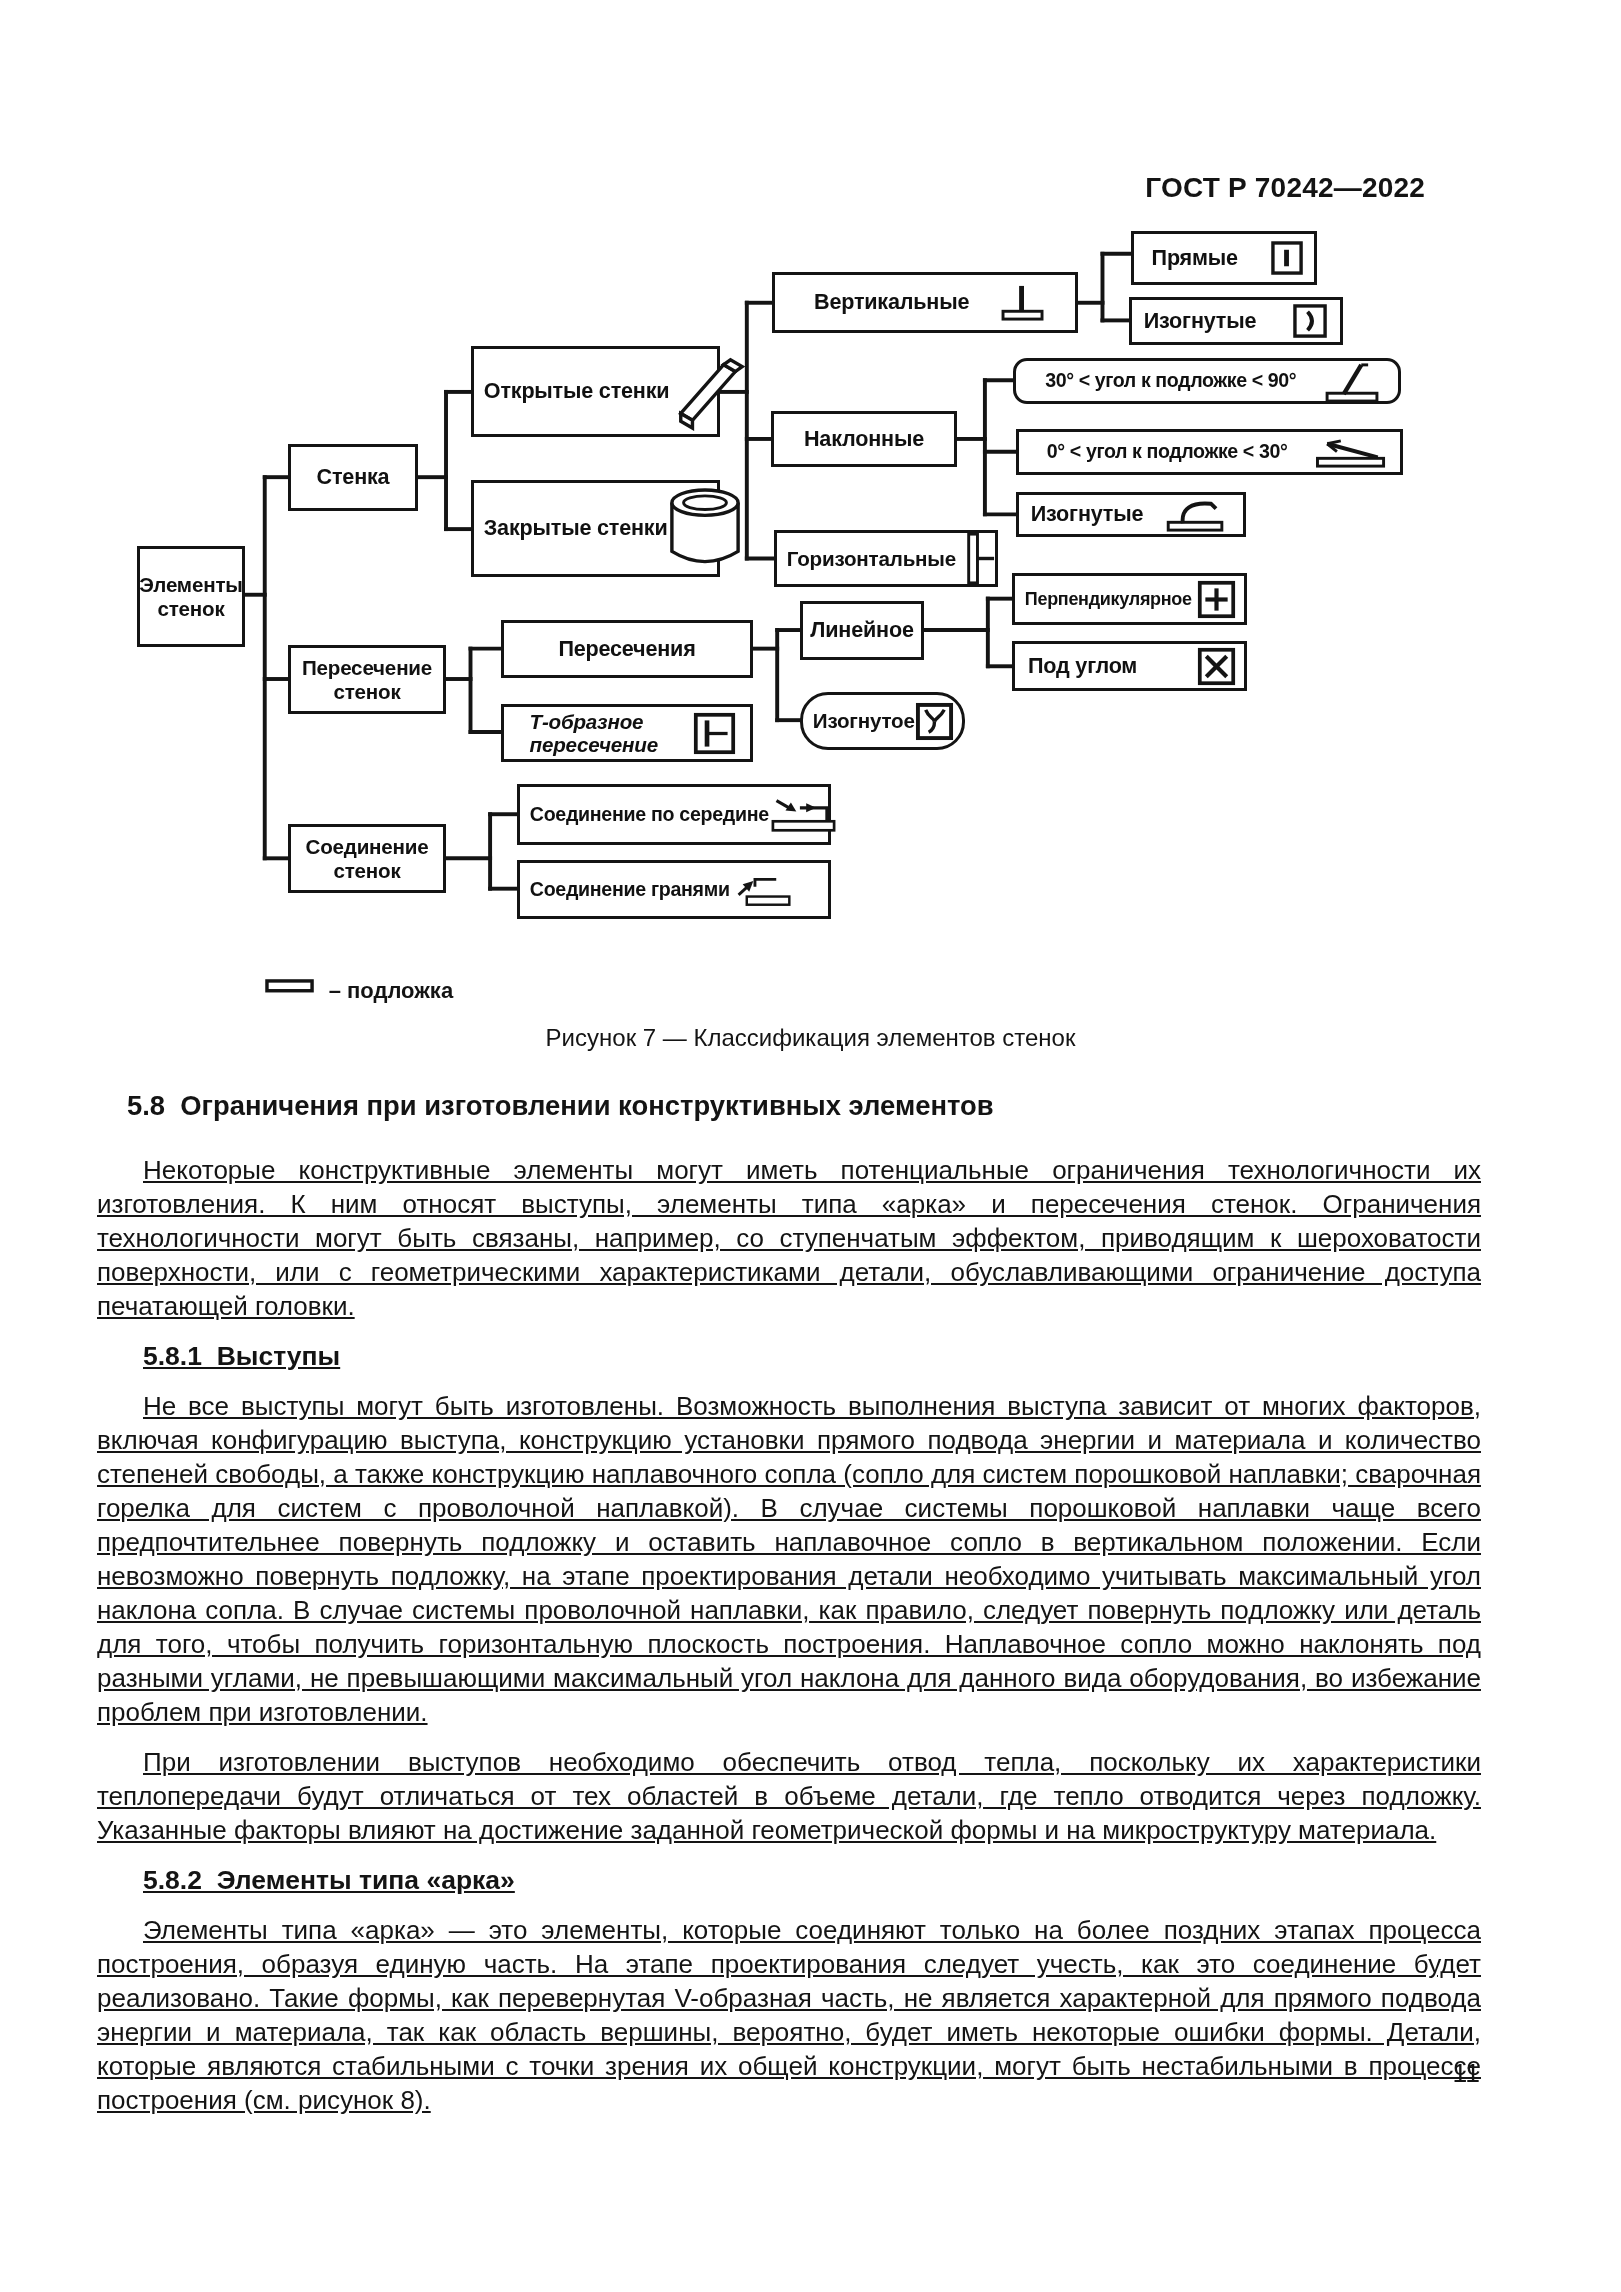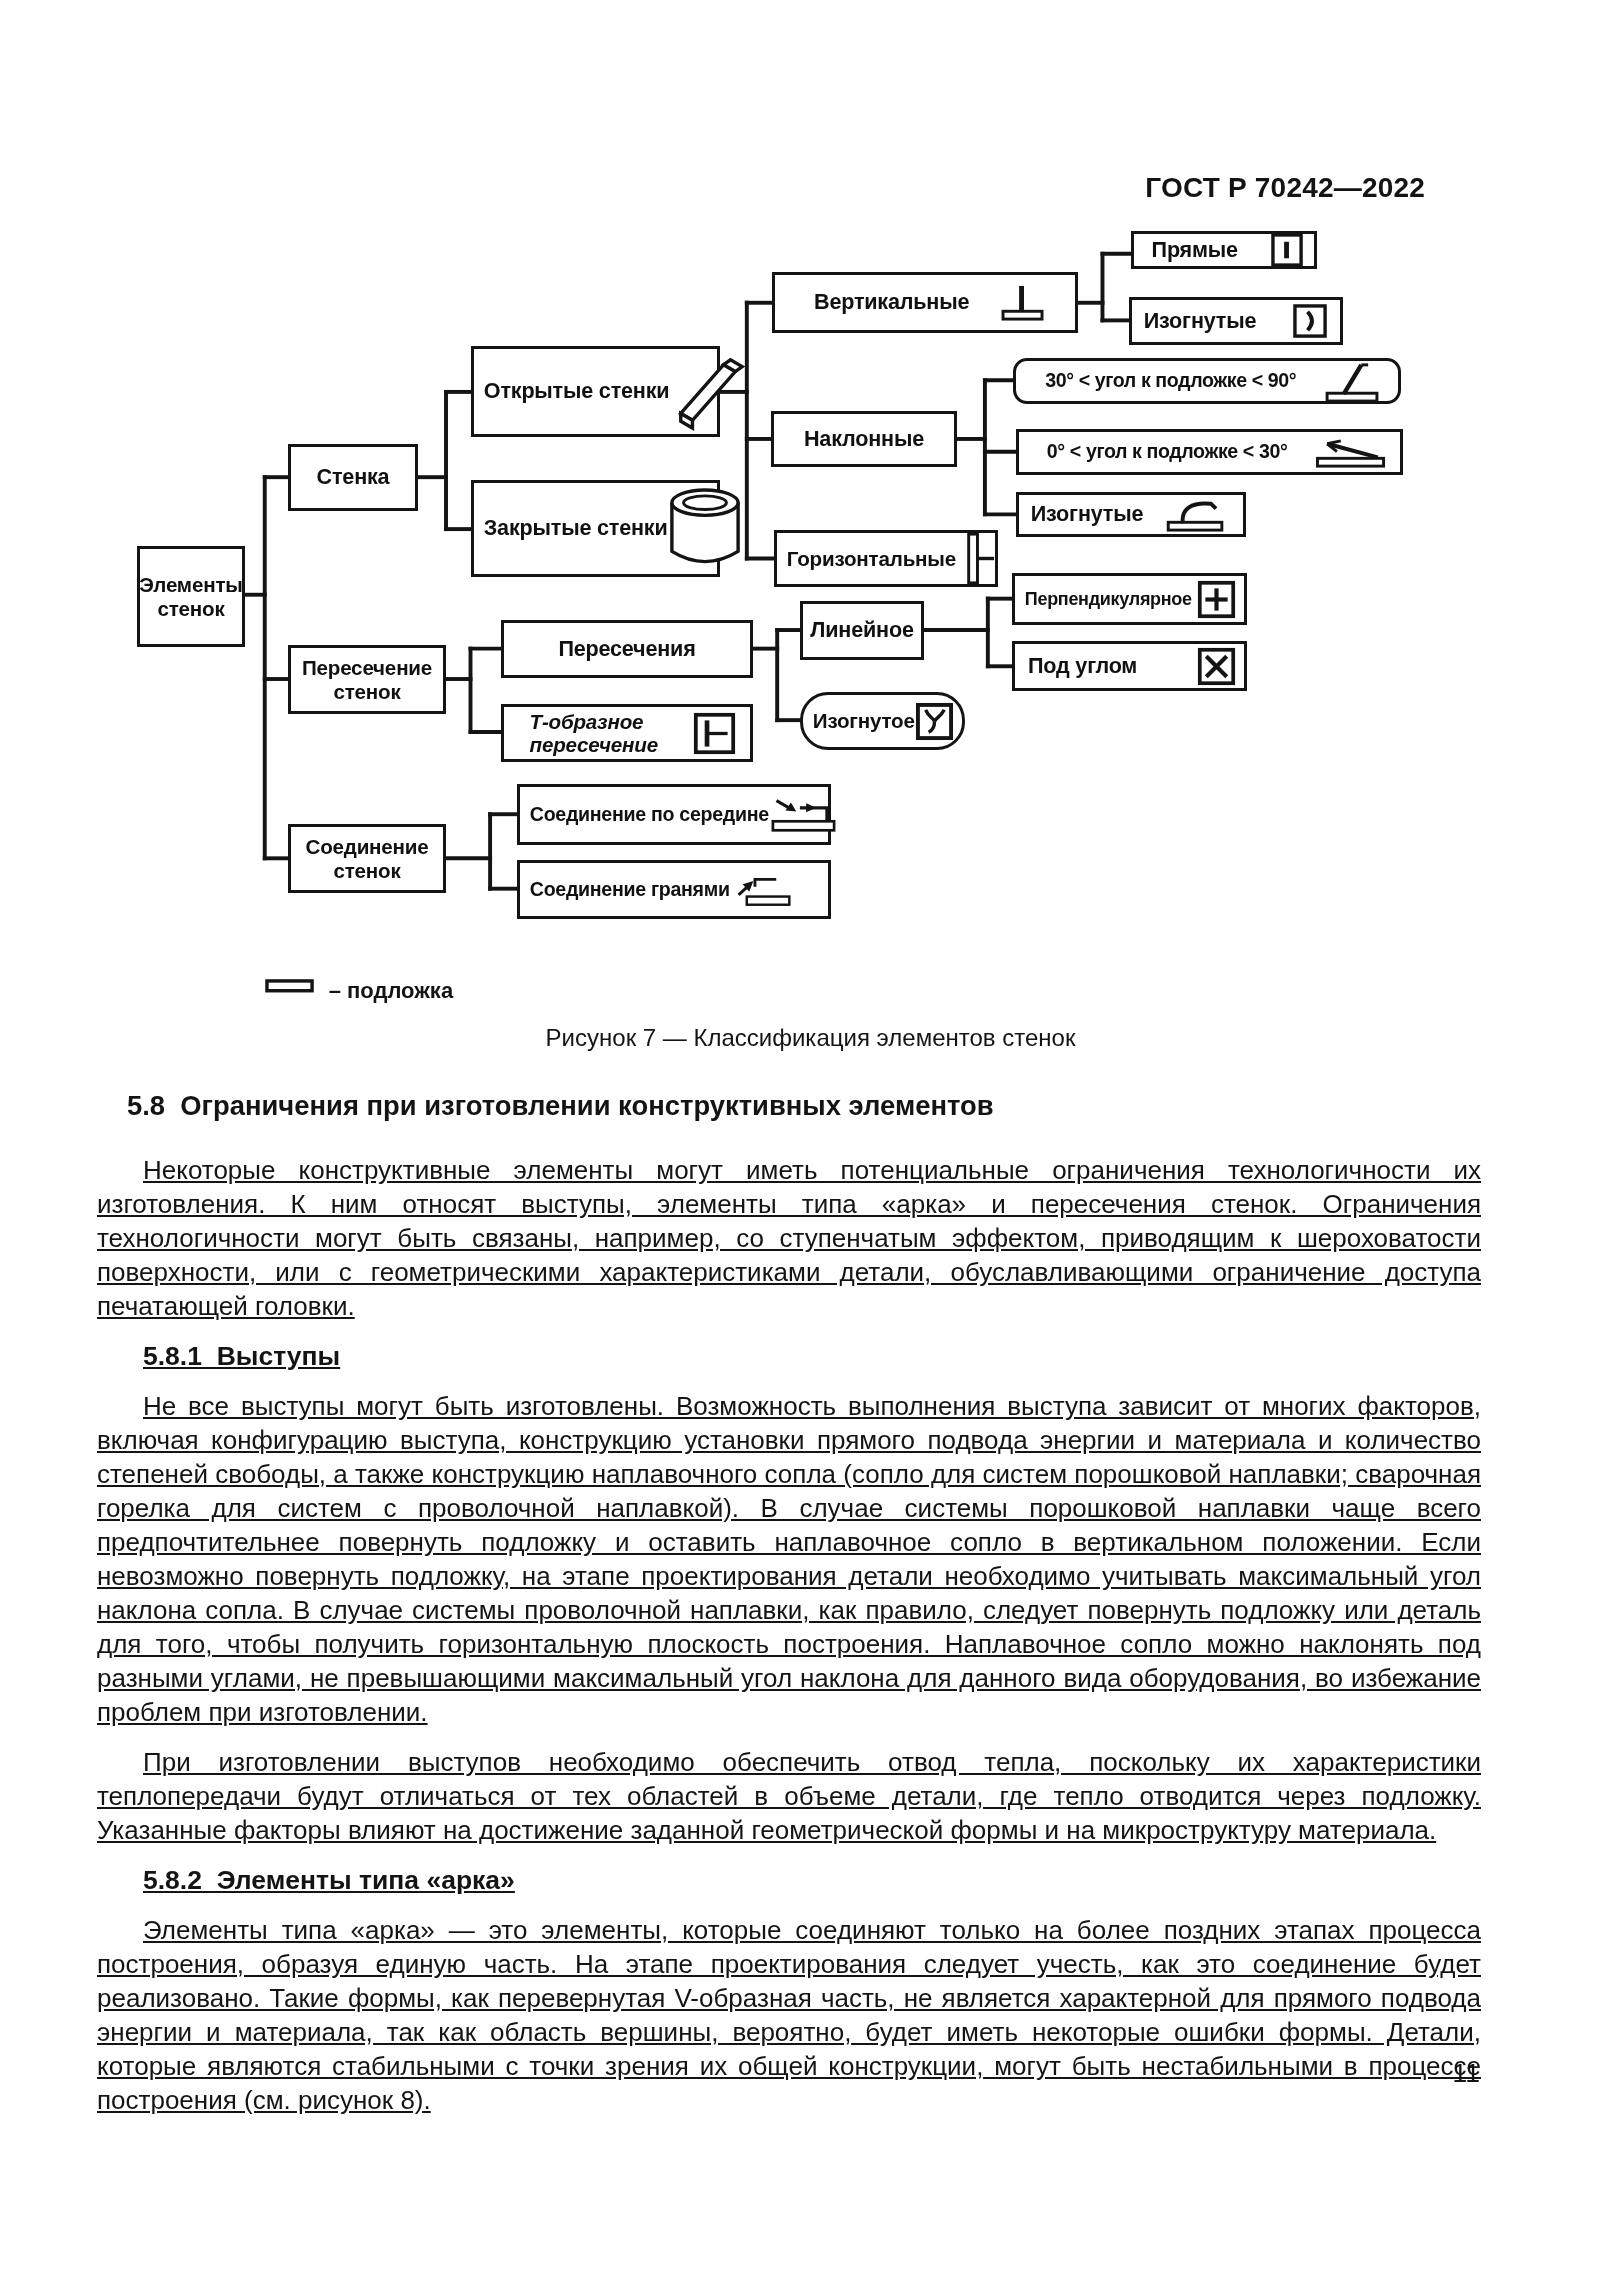--- a/index.html
+++ b/index.html
@@ -132,21 +132,21 @@
     </div>
 
     <div class="node" style="left:774px;top:530px;width:224px;height:57px;padding-left:9.8px;font-size:20.6px;">
       <span class="lbl">Горизонтальные</span>
       <svg class="ni" width="41" height="55" viewBox="0 0 42 56" style="margin-right:8.8px;">
         <rect class="icon-stroke" x="13" y="3" width="9" height="50" fill="#fff" stroke-width="3"></rect>
         <line class="icon-stroke" x1="22" y1="28" x2="39" y2="28" stroke-width="3.5"></line>
       </svg>
     </div>
 
-    <div class="node" style="left:1131px;top:231px;width:186px;height:38px;padding-left:17.6px;">
+    <div class="node" style="left:1131px;top:231px;width:186px;height:54px;padding-left:17.6px;">
       <span class="lbl">Прямые</span>
       <svg class="ni" width="33" height="35" viewBox="0 0 34 36" style="margin-right:9.8px;">
         <rect class="icon-stroke" x="2" y="2" width="29" height="31" fill="#fff" stroke-width="3.5"></rect>
         <line class="icon-stroke" x1="16" y1="9" x2="16" y2="26" stroke-width="5"></line>
       </svg>
     </div>
 
     <div class="node" style="left:1129px;top:297px;width:214px;height:48px;padding-left:11.8px;">
       <span class="lbl">Изогнутые</span>
       <svg class="ni" width="35" height="35" viewBox="0 0 36 36" style="margin-right:11.8px;">

